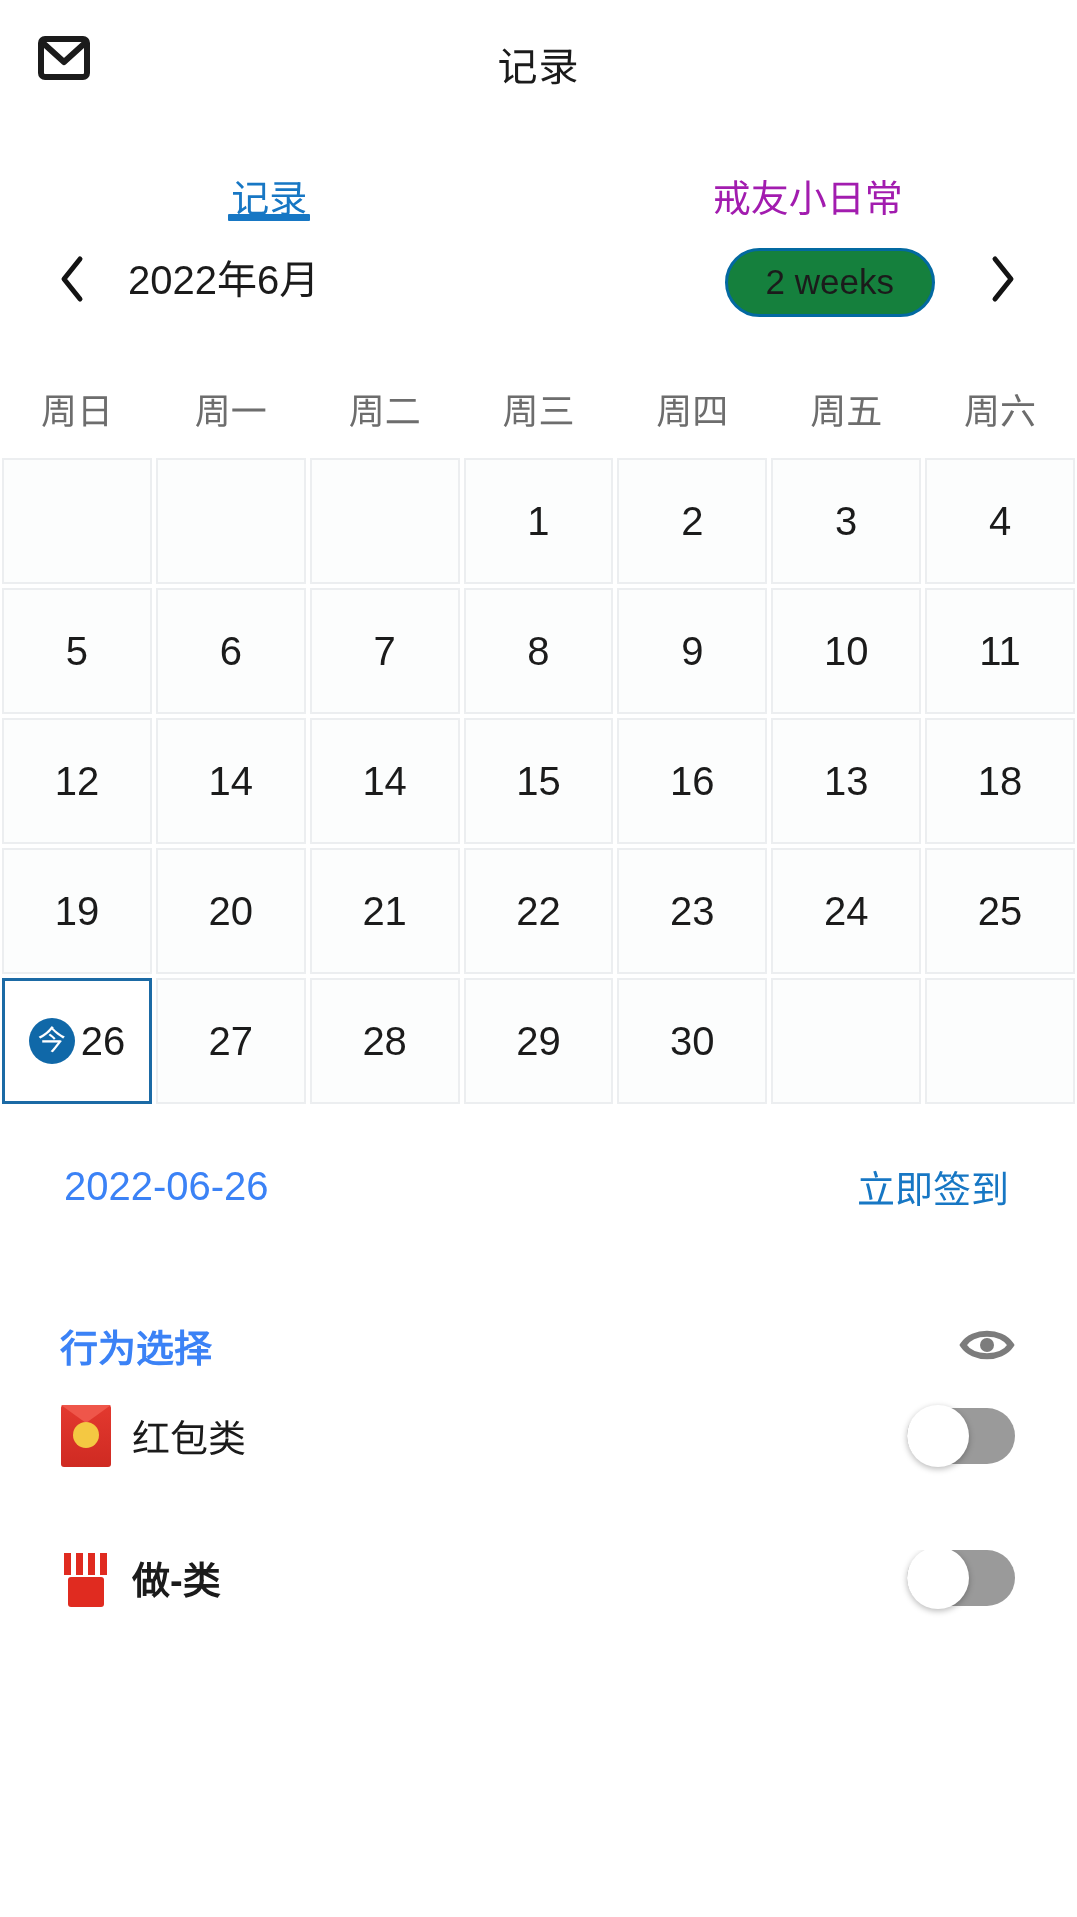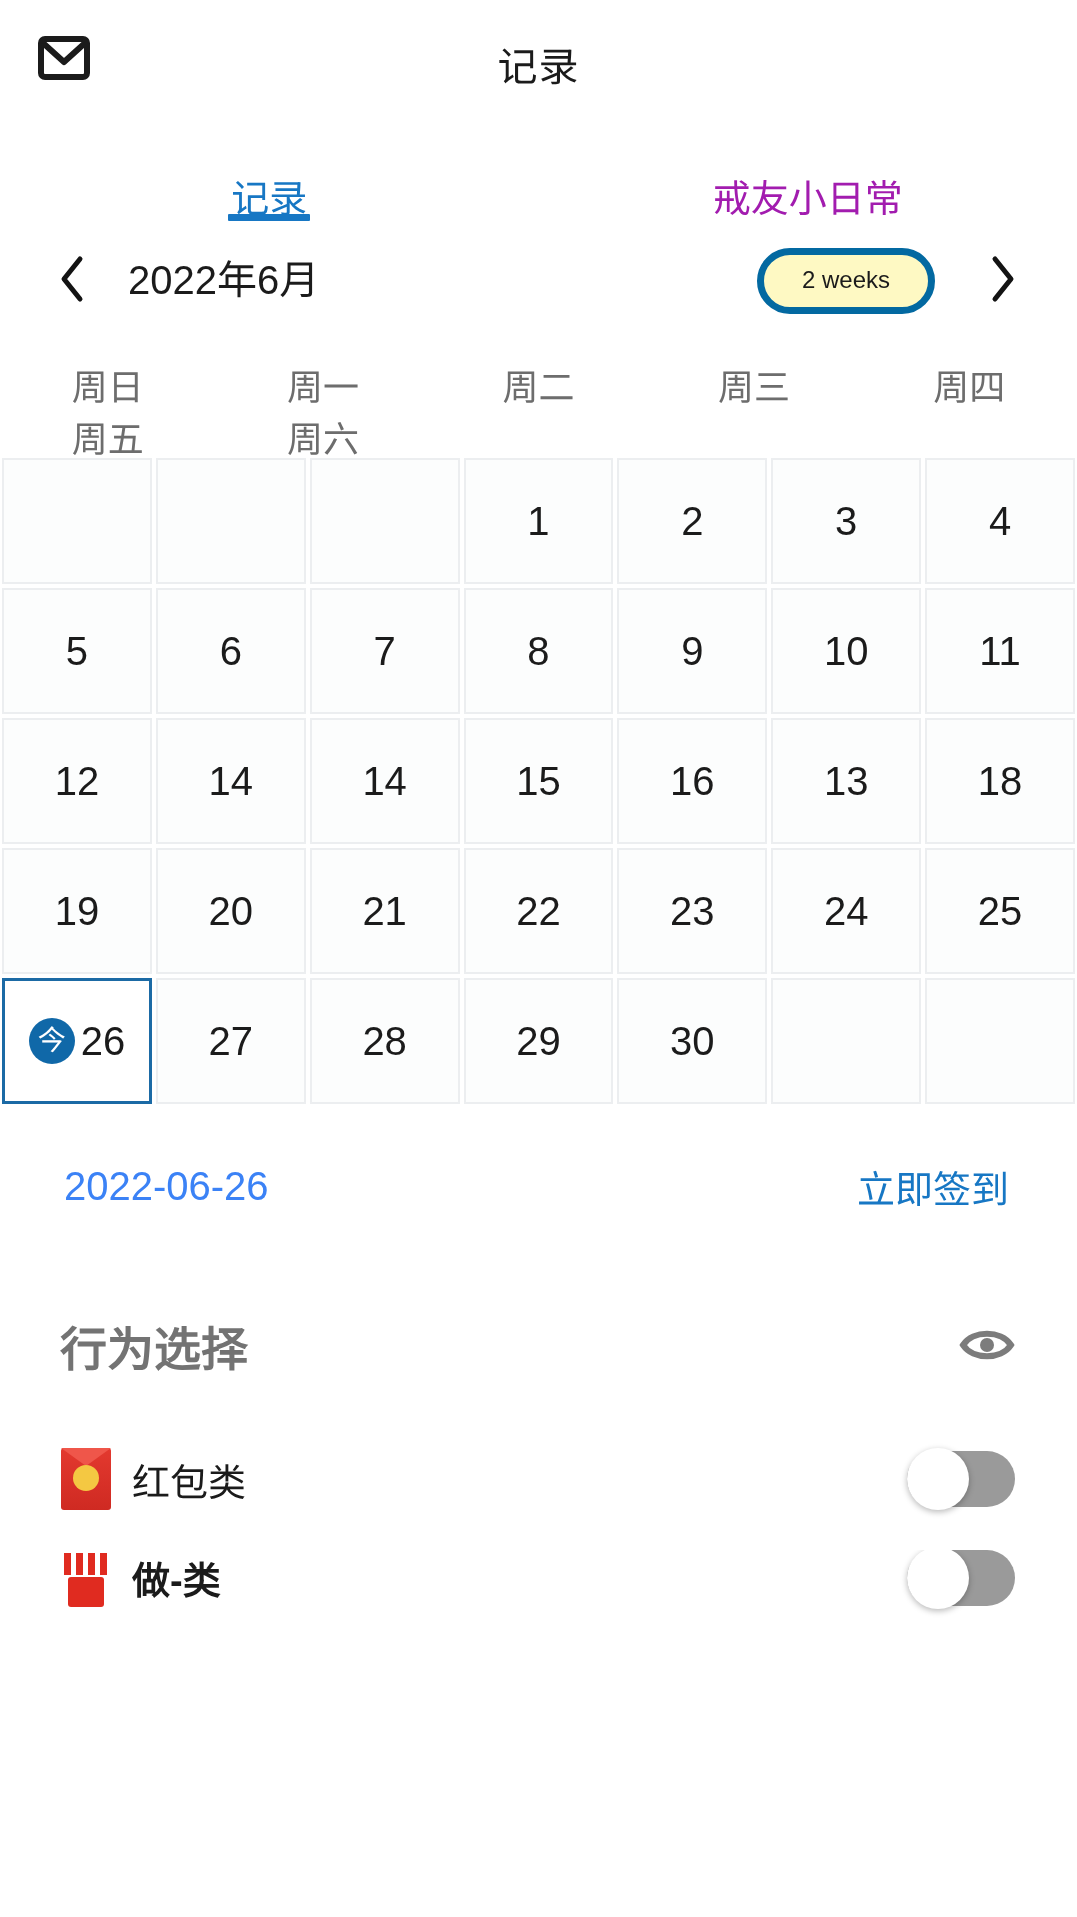--- a/index.html
+++ b/index.html
@@ -87,35 +87,35 @@
   }
   .nav-chevron svg { display: block; }
   .month-label {
     font-size: 40px;
     color: #1b1b1b;
     margin-left: 30px;
     white-space: nowrap;
   }
   .nav-spacer { flex: 1; }
   .range-pill {
-    border: 7px solid #0369a1;
+    border: 3px solid #0369a1;
     border-radius: 46px;
     padding: 13px 38px 15px;
-    font-size: 24px;
+    font-size: 35px;
     color: #1b1b1b;
     line-height: 1;
-    background: #fef9c3;
+    background: #15803d;
     white-space: nowrap;
     margin-right: 42px;
   }
 
   
   .weekdays {
     display: grid;
-    grid-template-columns: repeat(5, 1fr);
+    grid-template-columns: repeat(7, 1fr);
     height: 100px;
     align-items: center;
   }
   .weekday {
     text-align: center;
     font-size: 36px;
     color: #6d6d6d;
   }
 
   
@@ -182,32 +182,32 @@
 
   
   .section-head {
     display: flex;
     align-items: center;
     justify-content: space-between;
     padding: 96px 62px 0 60px;
     height: 150px;
   }
   .section-title {
-    font-size: 47px;
+    font-size: 38px;
     font-weight: bold;
-    color: #737373;
+    color: #3b82f6;
   }
   .eye-icon { width: 56px; height: 40px; }
   .eye-icon svg { display: block; }
 
   
   .behaviour-list { padding: 36px 0 0 0; }
   .behaviour-row {
     display: flex;
-    align-items: center;
+    align-items: flex-start;
     height: 142px;
     padding: 0 62px 0 58px;
   }
   .b-emoji {
     width: 56px;
     height: 56px;
     position: relative;
     flex: none;
     margin-right: 18px;
     display: flex;

